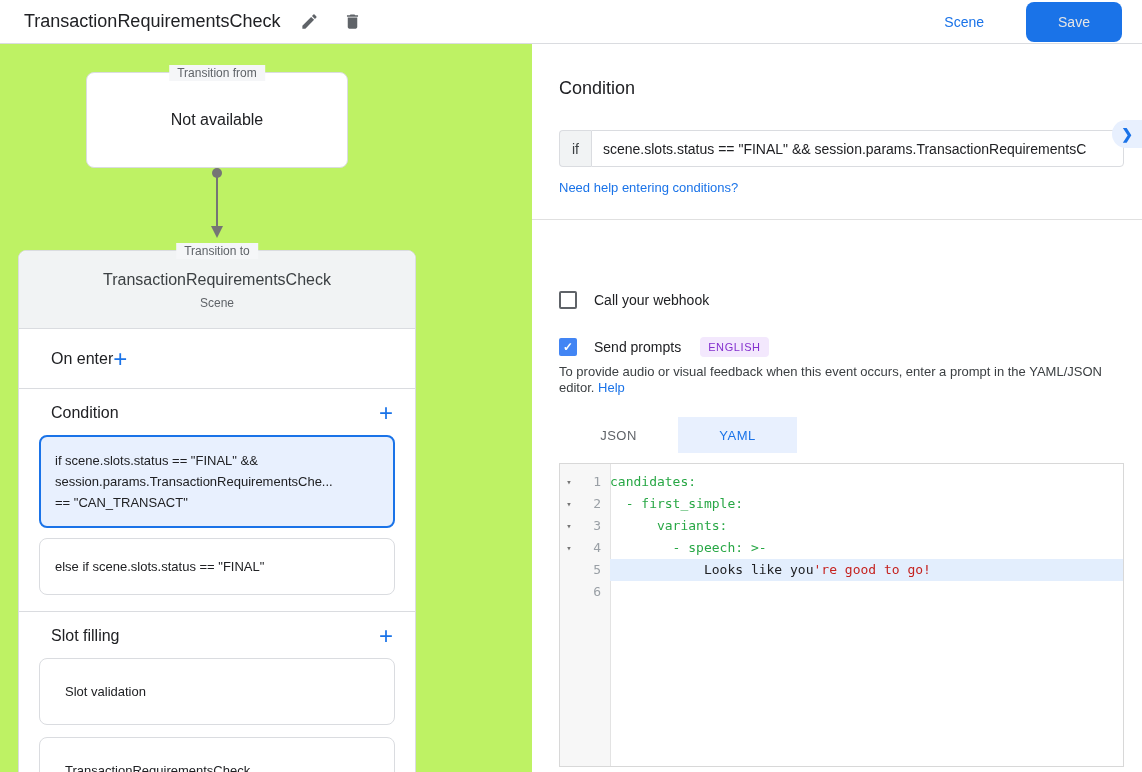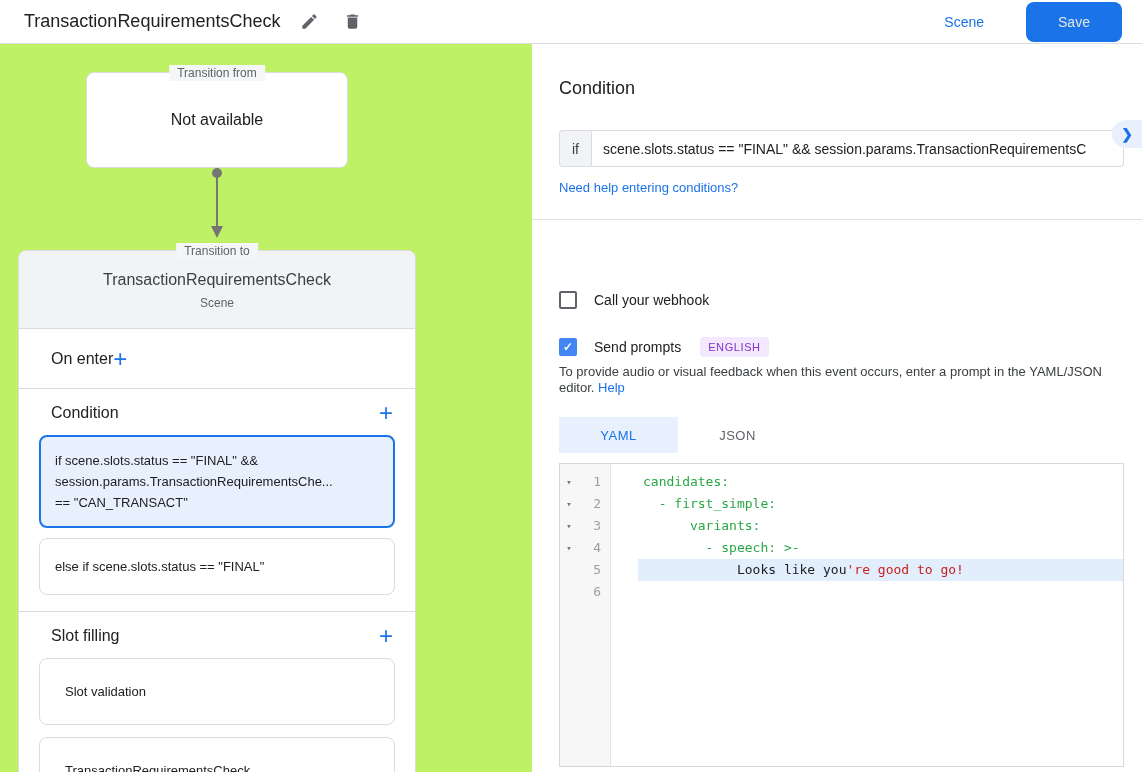--- a/index.html
+++ b/index.html
@@ -91,21 +91,21 @@
     background:transparent; color:#5f6368; letter-spacing:0.5px; cursor:pointer; font-family:inherit;}
   .tab.active{ background:var(--selected-bg); color:var(--accent-blue);}
   .editor{ position:relative; margin-top:10px; width:565px; height:304px;
     border:1px solid #d8d8d8; font-family:"DejaVu Sans Mono", monospace; font-size:13px;
     padding-top:7px; overflow:hidden; background:#fff;}
   .editor::before{ content:""; position:absolute; left:0; top:0; bottom:0; width:50px;
     background:#f7f7f7; border-right:1px solid #e3e3e3;}
   .ed-line{ position:relative; display:flex; height:22px; line-height:22px;}
   .ed-fold{ width:18px; text-align:center; font-size:9px; color:#757575; z-index:1; cursor:pointer;}
   .ed-num{ width:32px; text-align:right; padding-right:9px; color:#9aa0a6; z-index:1;}
-  .ed-code{ flex:1; white-space:pre; padding-left:5px;margin-left:28px;}
+  .ed-code{ flex:1; white-space:pre; }
   .ed-line.active .ed-code{ background:var(--active-line-bg);}
   .tok-key{ color:var(--yaml-key);}
   .tok-plain{ color:#202124;}
   .tok-string{ color:var(--yaml-string);}
 </style>
 </head>
 <body>
 
 <header>
   <h1>TransactionRequirementsCheck</h1>
@@ -209,22 +209,22 @@
           <span>✓</span>
         </span>
         <span class="check-label">Send prompts</span>
         <span class="badge">ENGLISH</span>
       </label>
 
       <p class="helper"><span>To provide audio or visual feedback when this event occurs, enter a prompt in the YAML/JSON editor.</span>
         <a class="link">Help</a></p>
 
       <div class="tabs">
+          <button class="tab">JSON</button>
           <button class="tab active">YAML</button>
-          <button class="tab">JSON</button>
         </div>
 
       <div class="editor">
           <div class="ed-line">
             <span class="ed-fold">▾</span>
             <span class="ed-num">1</span>
             <span class="ed-code"><span class="tok-key">candidates:</span></span>
           </div>
           <div class="ed-line">
             <span class="ed-fold">▾</span>

